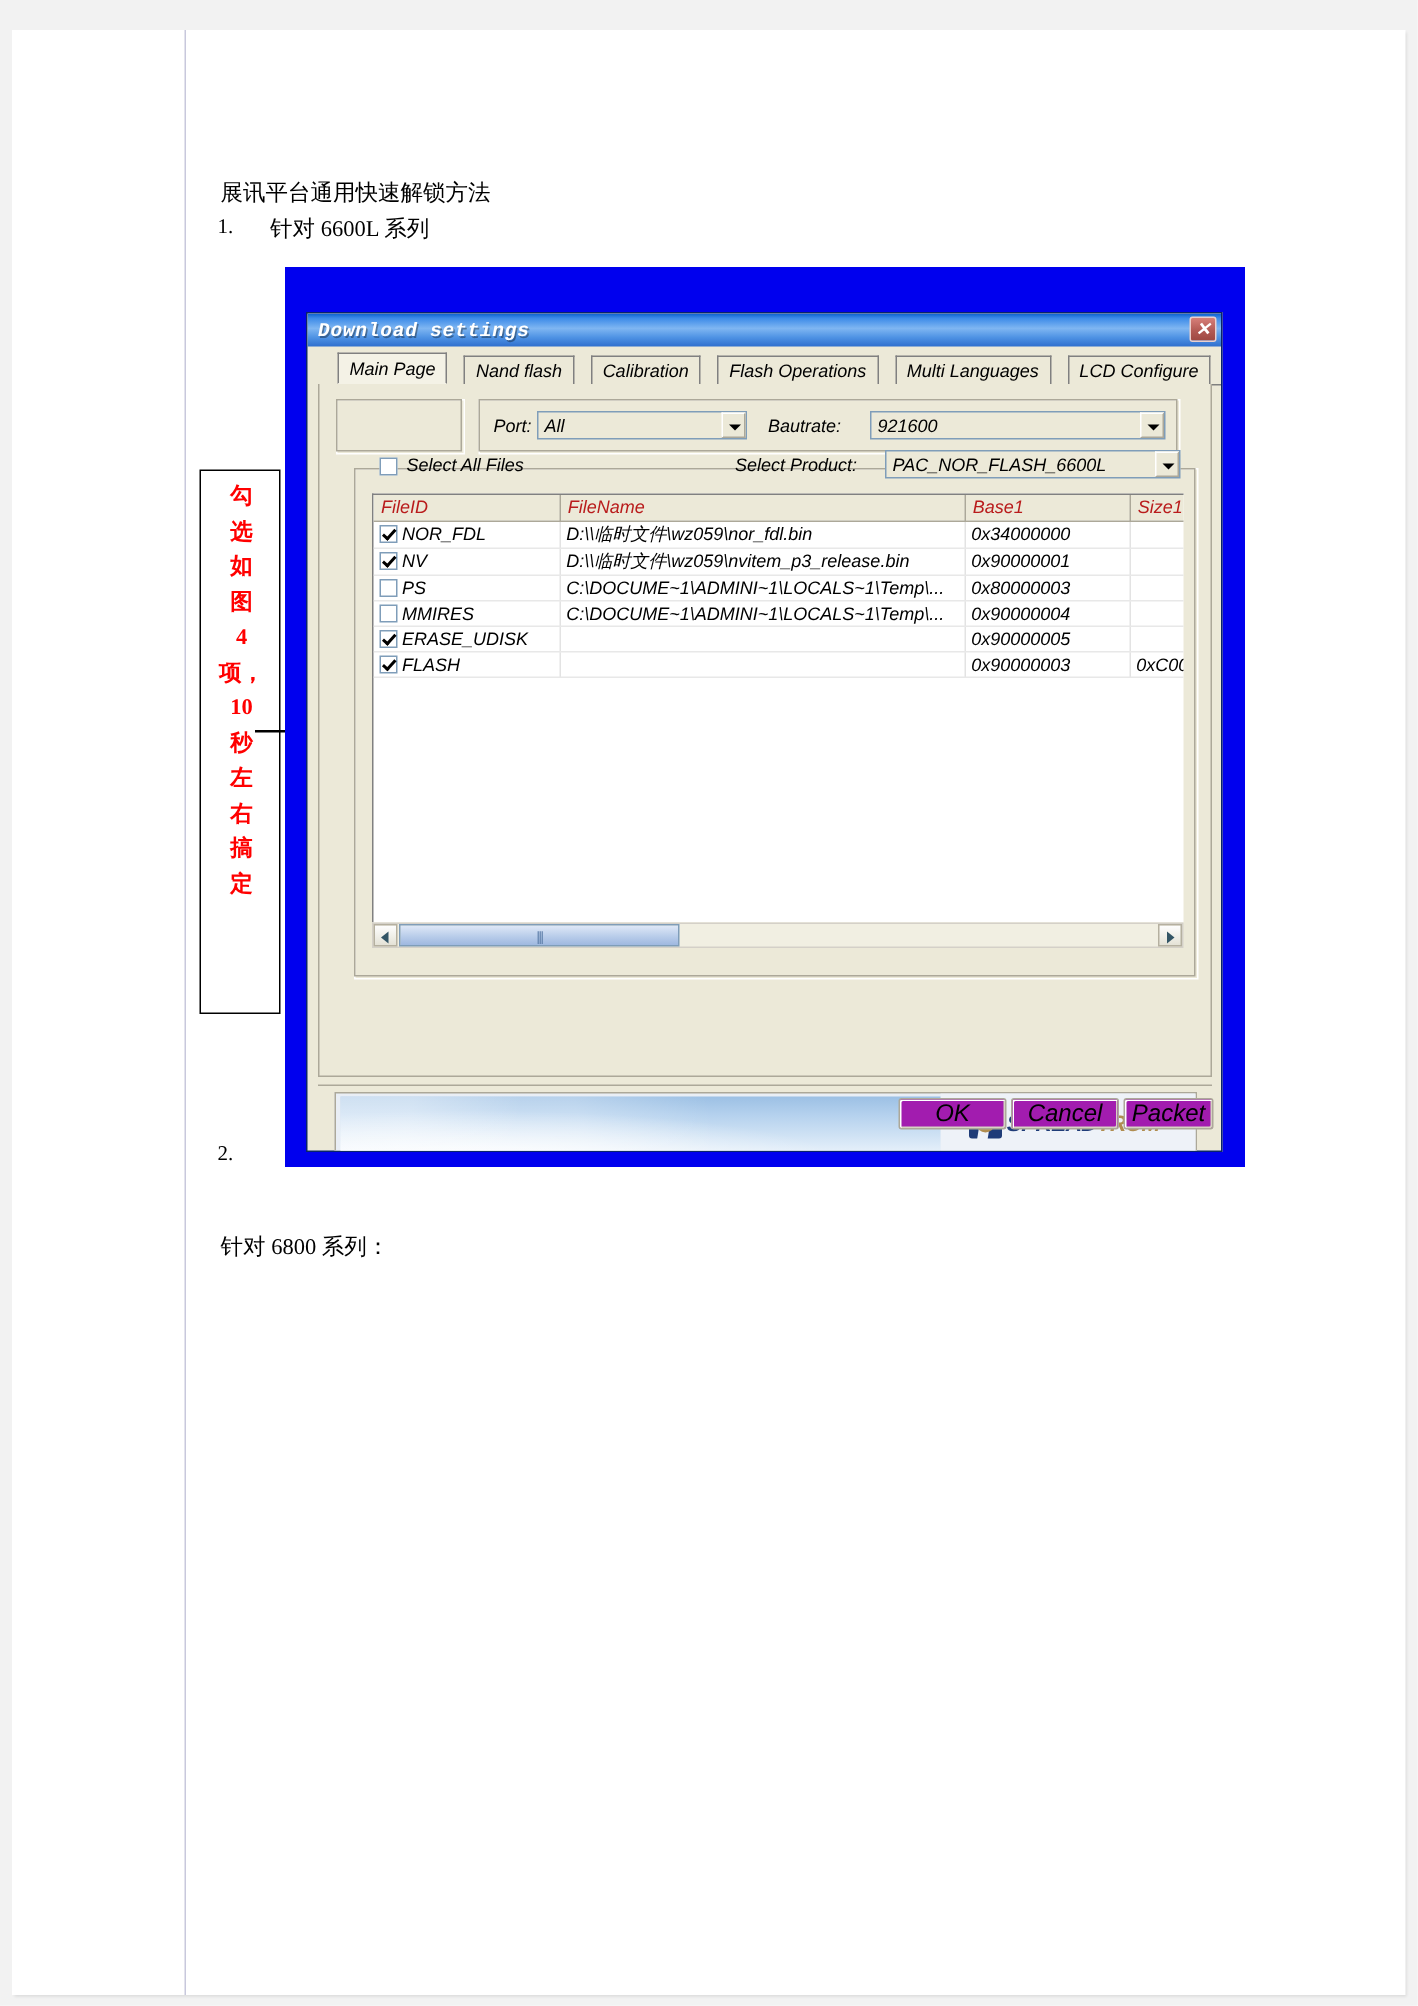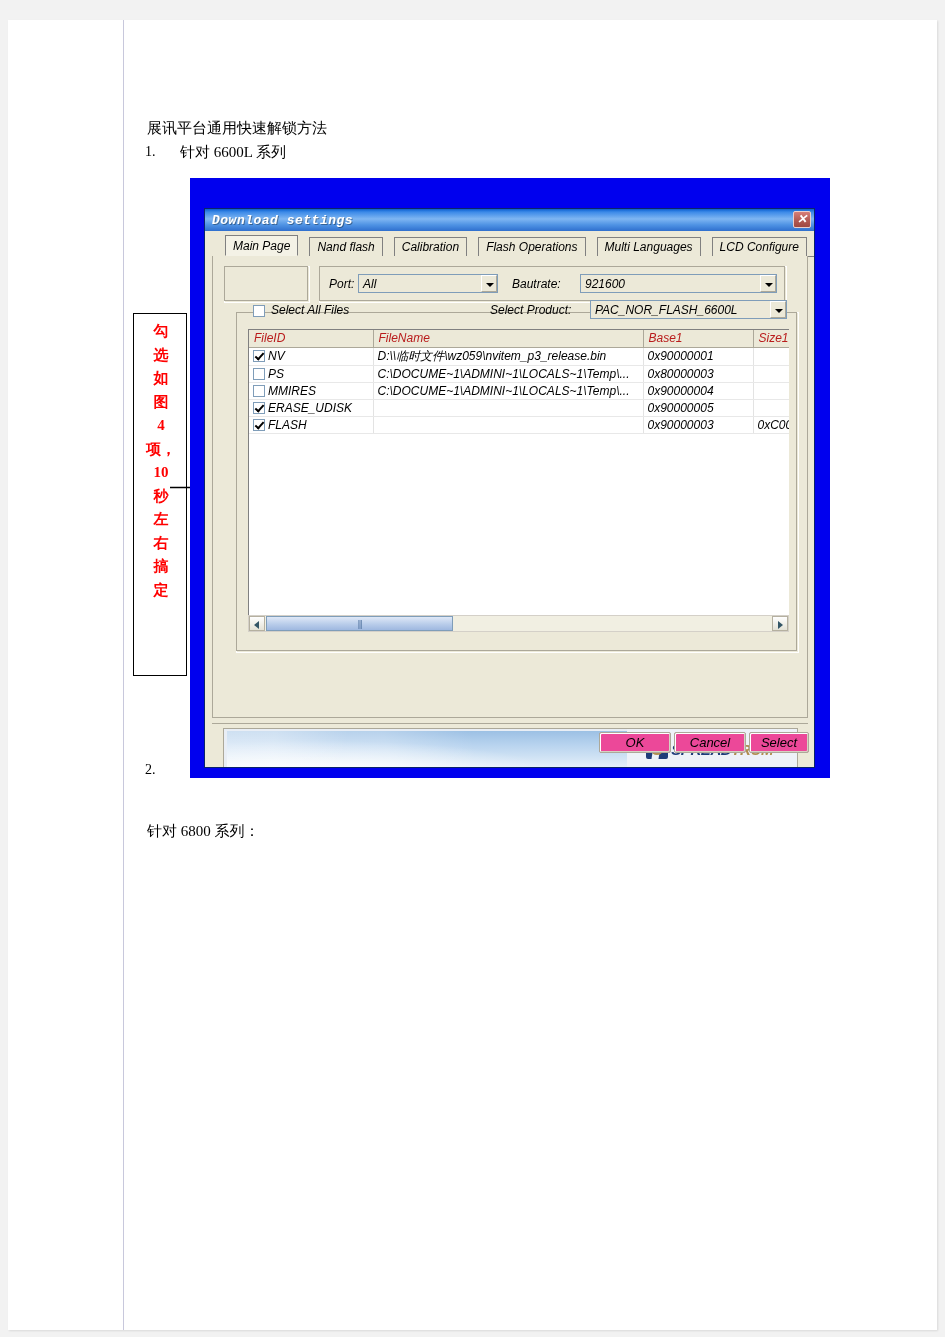--- a/index.html
+++ b/index.html
@@ -434,25 +434,25 @@
     letter-spacing: -0.4px;
   }
   .logo-text .a { color: #1f3c78; }
   .logo-text .b { color: #b08d50; }
   .logo-text .tm { font-size: 7px; vertical-align: super; color: #b08d50; }
 
   
   .btn {
     position: absolute;
     height: 21px;
-    background: #ec4899;
+    background: #a21caf;
     border: 1px solid #aca899;
     box-shadow: inset 1px 1px 0 #ffffff, inset -1px -1px 0 #d6d2c2;
     box-sizing: border-box;
-    font-size: 13px;
+    font-size: 16px;
     font-family: "Liberation Sans", sans-serif;
     color: #000;
     text-align: center;
     line-height: 19px;
     border-radius: 2px;
     cursor: pointer;
   }
   #btn-ok     { left: 394px; top: 523px; width: 72px; }
   #btn-cancel { left: 469px; top: 523px; width: 72px; }
   #btn-packet { left: 544px; top: 523px; width: 60px; }
@@ -555,20 +555,26 @@
             </colgroup>
             <thead>
               <tr>
                 <th>FileID</th>
                 <th>FileName</th>
                 <th>Base1</th>
                 <th>Size1</th>
               </tr>
             </thead>
             <tbody id="filetable-body">
+                <tr>
+                  <td class="c-id"><span class="cb checked"></span><span class="t">NOR_FDL</span></td>
+                  <td>D:\\临时文件\wz059\nor_fdl.bin</td>
+                  <td>0x34000000</td>
+                  <td></td>
+                </tr>
                 <tr>
                   <td class="c-id"><span class="cb checked"></span><span class="t">NV</span></td>
                   <td>D:\\临时文件\wz059\nvitem_p3_release.bin</td>
                   <td>0x90000001</td>
                   <td></td>
                 </tr>
                 <tr>
                   <td class="c-id"><span class="cb"></span><span class="t">PS</span></td>
                   <td>C:\DOCUME~1\ADMINI~1\LOCALS~1\Temp\...</td>
                   <td>0x80000003</td>
@@ -615,20 +621,20 @@
             <span class="dot"></span>
         </span>
         <span class="logo-text"><span class="a">SPREAD</span><span class="b">TRUM</span><span class="tm">®</span></span>
       </div>
     </div>
 
     <div id="dlg-sep"></div>
 
     <div class="btn" id="btn-ok">OK</div>
     <div class="btn" id="btn-cancel">Cancel</div>
-    <div class="btn" id="btn-packet">Select</div>
+    <div class="btn" id="btn-packet">Packet</div>
 
   </div>
 
   <div class="doc-text" id="item2-num">2.</div>
   <div class="doc-text" id="item2-text">针对 6800 系列：</div>
 
 </div>
 
 </body></html>

